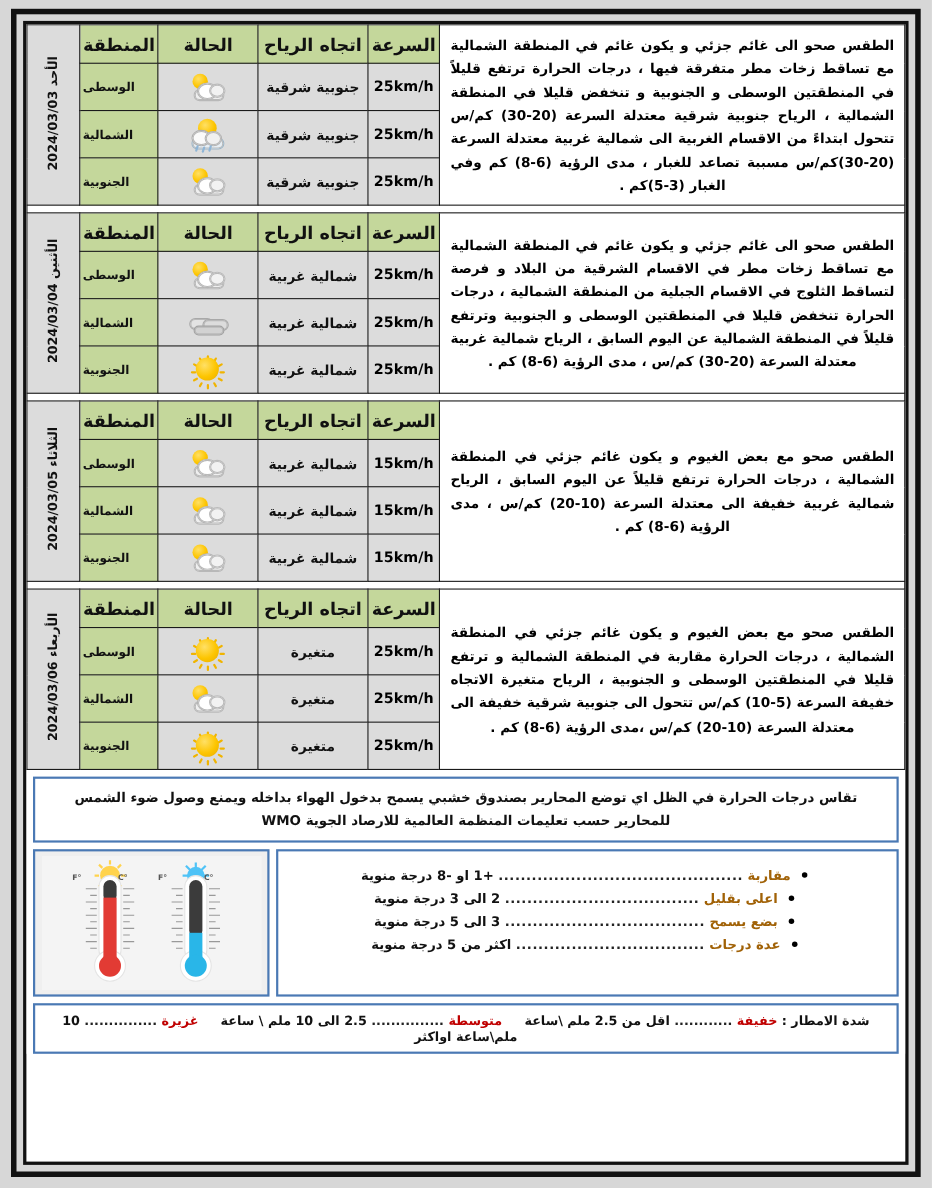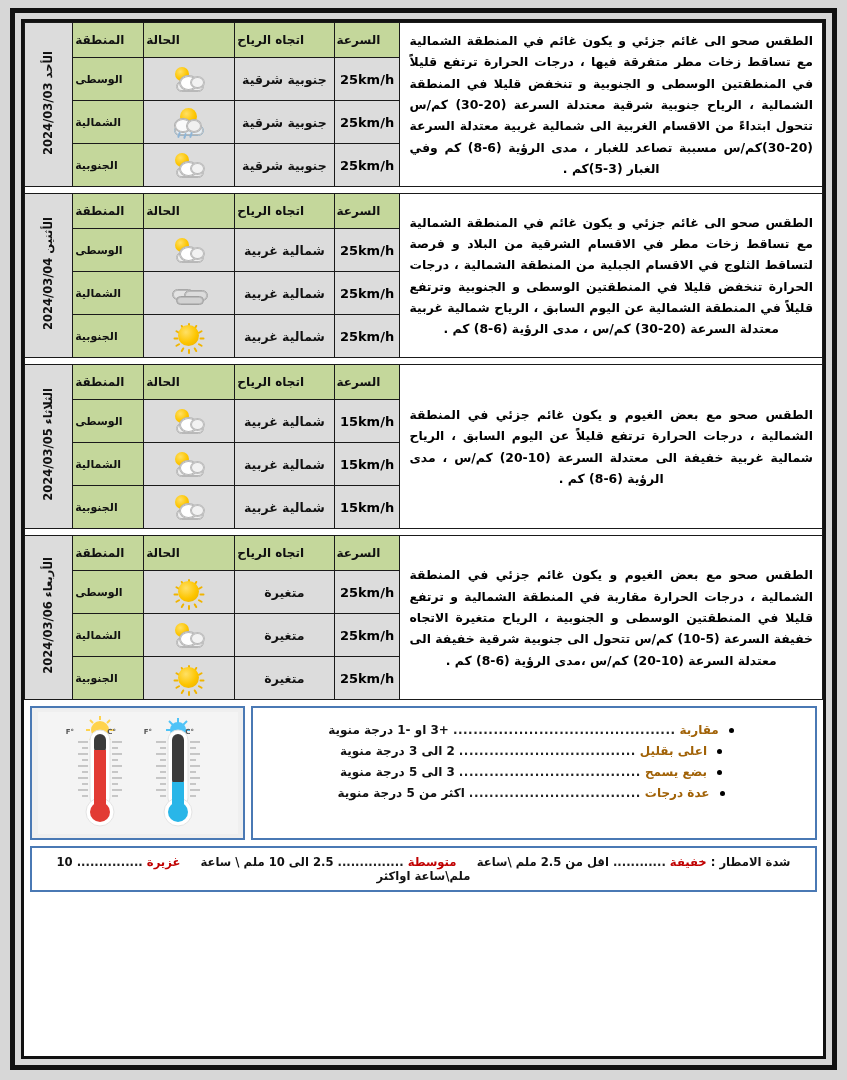--- a/index.html
+++ b/index.html
@@ -48,22 +48,22 @@
     font-size:12.4px;
     font-weight:bold;
     line-height:1.72;
     text-align:justify;
     text-align-last:center;
     color:#000;
     direction:rtl;
   }
   .hdr{
     background:#c4d79b;
-    text-align:left;
-    font-size:12px;
+    text-align:center;
+    font-size:16px;
     font-weight:bold;
     color:#111;
     height:30px;
     padding:2px;
   }
   .zone{
     background:#c4d79b;
     text-align:left;
     font-size:11px;
     font-weight:bold;
@@ -451,30 +451,31 @@
                 </div>
               </td>
               <td class="zone">الجنوبية</td>
             </tr>
           </tbody>
     </table>
 
     <div class="info-wrap">
 
 
+      <div class="panel">تقاس درجات الحرارة في الظل اي توضع المحارير بصندوق خشبي يسمح بدخول الهواء بداخله ويمنع وصول ضوء الشمس للمحارير حسب تعليمات المنظمة العالمية للارصاد الجوية WMO</div>
 
       <div class="two-col">
 
         <div class="terms-box">
           <div id="terms-list">
                 <div class="term-line">
                   <span class="bullet"></span>
                   <span class="term-name">مقاربة</span>
                   <span class="dots">............................................</span>
-                  <span class="term-val">+3  او -1 درجة منوية</span>
+                  <span class="term-val">+1  او -8 درجة منوية</span>
                 </div>
                 <div class="term-line">
                   <span class="bullet"></span>
                   <span class="term-name">اعلى بقليل</span>
                   <span class="dots">...................................</span>
                   <span class="term-val">2  الى  3 درجة منوية</span>
                 </div>
                 <div class="term-line">
                   <span class="bullet"></span>
                   <span class="term-name">بضع يسمح</span>

